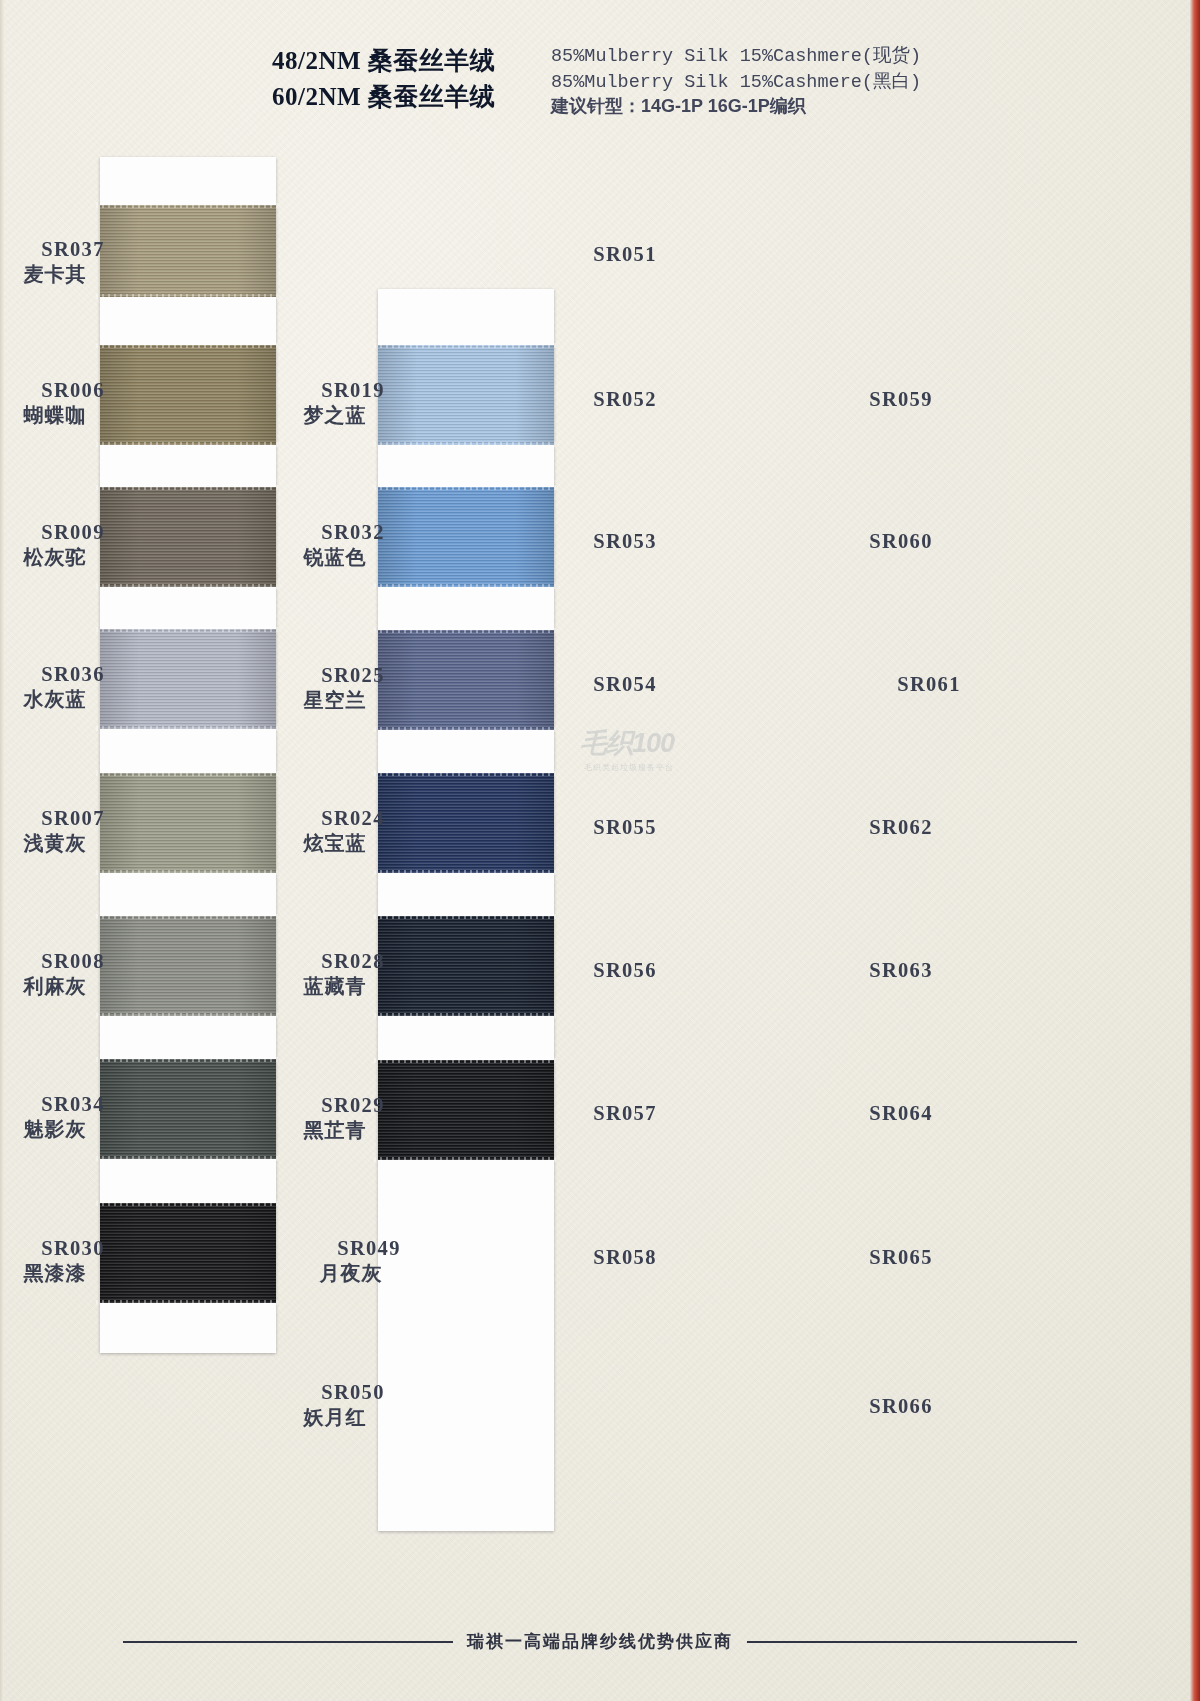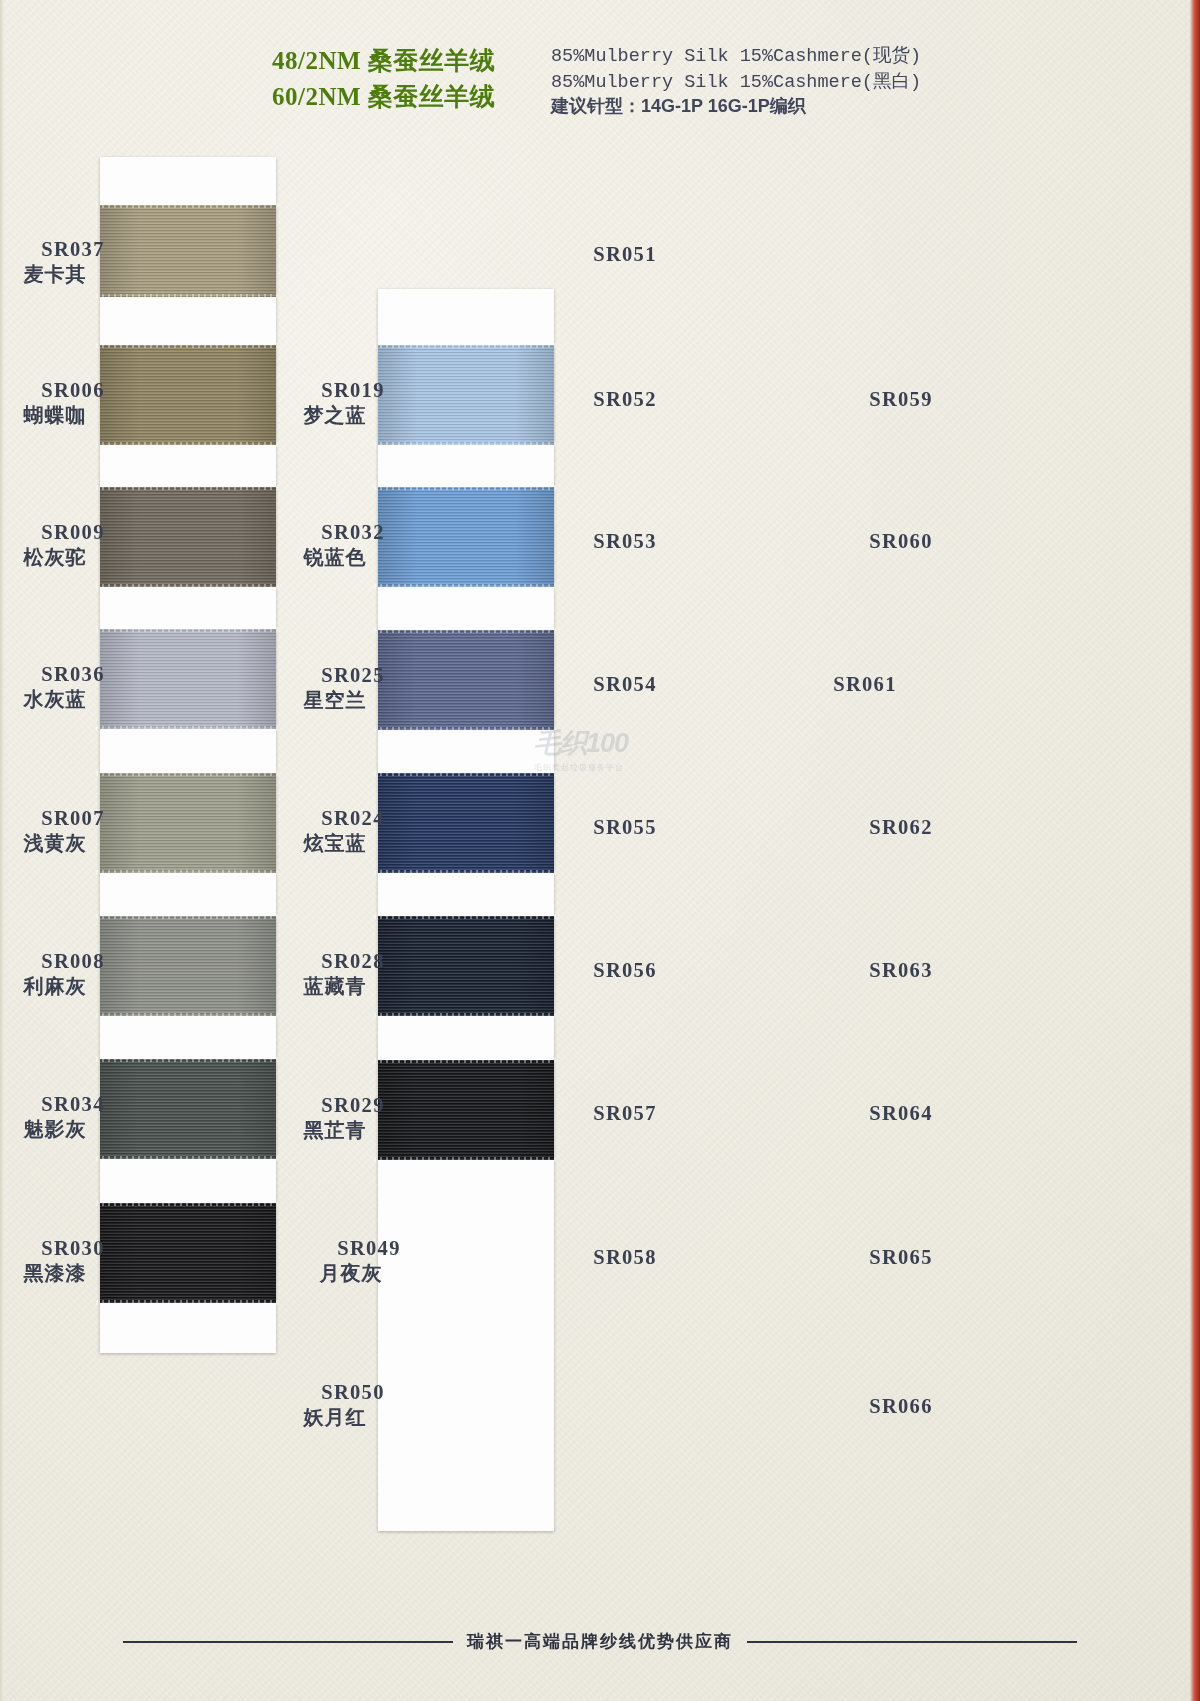--- a/index.html
+++ b/index.html
@@ -19,21 +19,21 @@
   
   #right-edge{
     position:absolute;top:0;right:0;width:10px;height:1701px;
     background:linear-gradient(90deg,#e3e0d4 0%, #cf5b4a 40%, #b93a2a 70%, #8d2b1e 100%);
   }
   #left-edge{
     position:absolute;top:0;left:0;width:4px;height:1701px;
     background:linear-gradient(90deg,#d9d6c8,#eeebe1);
   }
   
-  .hdr{position:absolute;color:#4d7c0f;white-space:nowrap;}
+  .hdr{position:absolute;color:#0f172a;white-space:nowrap;}
   .hdr-left{font-weight:bold;font-size:25px;letter-spacing:.5px;}
   .hdr-right{font-family:"Liberation Mono","DejaVu Sans Mono",monospace;font-size:18.5px;letter-spacing:0px;color:#41465a;}
   .hdr-right.cn{font-family:"Liberation Sans","DejaVu Sans",sans-serif;font-weight:bold;font-size:18px;}
 
   
   .card{position:absolute;background:#fdfdfd;box-shadow:0 1px 3px rgba(0,0,0,.25);}
   .band{position:absolute;left:0;right:0;}
   .band .yarn{
     position:absolute;inset:0;
     background-image:repeating-linear-gradient(
@@ -53,21 +53,21 @@
   .band .fuzz.t{top:-2px;}
   .band .fuzz.b{bottom:-2px;}
 
   
   .lbl{position:absolute;text-align:center;color:#3b4051;line-height:1.22;white-space:nowrap;}
   .lbl .code{font-family:"Liberation Serif","DejaVu Serif",serif;font-size:20.5px;letter-spacing:1.3px;font-weight:600;padding-left:36px;}
   .lbl .cn{font-family:"Liberation Sans","DejaVu Sans",sans-serif;font-size:20px;font-weight:bold;letter-spacing:1px;}
   .lbl.codeonly .code{font-size:20.5px;}
 
   
-  #wm{position:absolute;left:534px;top:725px;width:140px;text-align:left;opacity:.30;color:#9aa0a8;
+  #wm{position:absolute;left:534px;top:725px;width:140px;text-align:right;opacity:.30;color:#9aa0a8;
       font-family:"Liberation Sans","DejaVu Sans",sans-serif;}
   #wm .big{font-size:27px;font-style:italic;font-weight:bold;letter-spacing:-1px;}
   #wm .small{font-size:8px;letter-spacing:1px;margin-top:1px;}
 
   
   #footer{position:absolute;left:0;top:1630px;width:1200px;text-align:right;}
   #footer .row{display:flex;align-items:center;justify-content:center;gap:14px;}
   #footer .line{height:2px;background:#2f3342;flex:0 0 330px;}
   #footer .ftxt{font-family:"Liberation Sans","DejaVu Sans",sans-serif;font-weight:bold;font-size:17px;color:#2f3342;letter-spacing:2px;white-space:nowrap;}
 </style>
@@ -272,21 +272,21 @@
     </div>
     <div class="lbl codeonly" style="left: 552px; width: 110px; top: 1245px;">
       <div class="code">SR058</div>
     </div>
     <div class="lbl codeonly" style="left: 828px; width: 110px; top: 387px;">
       <div class="code">SR059</div>
     </div>
     <div class="lbl codeonly" style="left: 828px; width: 110px; top: 529px;">
       <div class="code">SR060</div>
     </div>
-    <div class="lbl codeonly" style="left: 792px; width: 110px; top: 672px;">
+    <div class="lbl codeonly" style="left: 856px; width: 110px; top: 672px;">
       <div class="code">SR061</div>
     </div>
     <div class="lbl codeonly" style="left: 828px; width: 110px; top: 815px;">
       <div class="code">SR062</div>
     </div>
     <div class="lbl codeonly" style="left: 828px; width: 110px; top: 958px;">
       <div class="code">SR063</div>
     </div>
     <div class="lbl codeonly" style="left: 828px; width: 110px; top: 1101px;">
       <div class="code">SR064</div>

